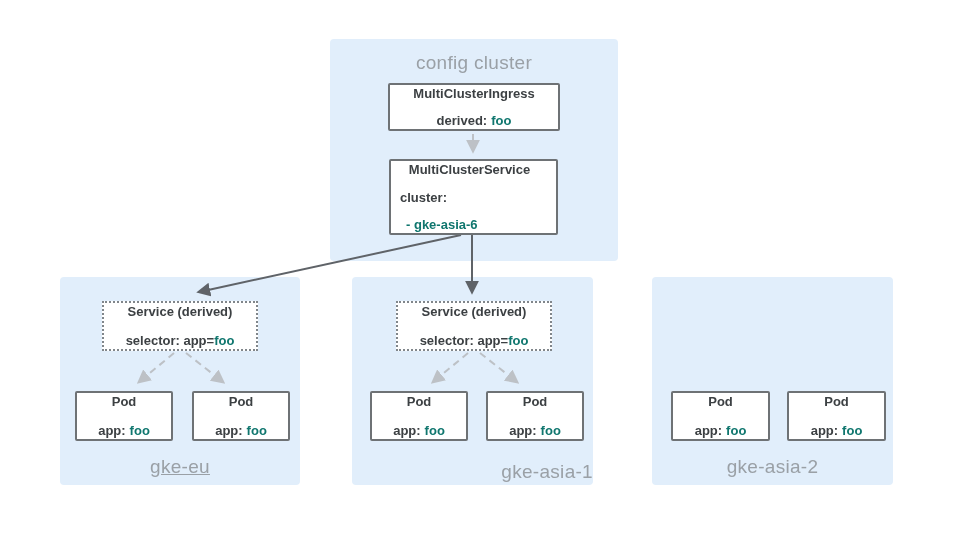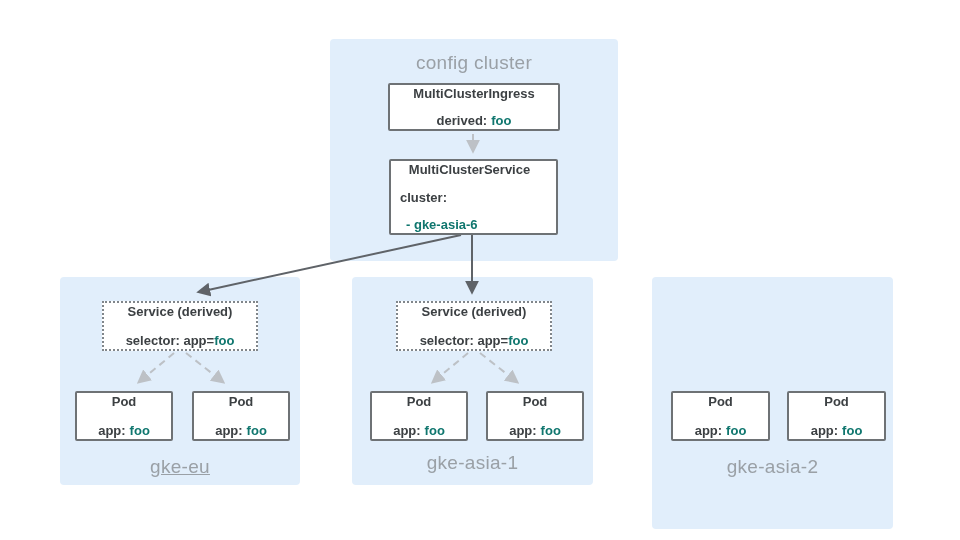--- a/index.html
+++ b/index.html
@@ -99,24 +99,24 @@
 
   <div class="panel" style="left:330px; top:14px; width:288px; height:222px;">
     <div class="panel-label" style="top:13px;">config cluster</div>
   </div>
 
   <div class="panel" style="left:60px; top:252px; width:240px; height:208px;">
     <div class="panel-label" style="top:179px;text-decoration:underline;">gke-eu</div>
   </div>
 
   <div class="panel" style="left:352px; top:252px; width:241px; height:208px;">
-    <div class="panel-label" style="top:175px;">gke-asia-1</div>
-  </div>
-
-  <div class="panel" style="left:652px; top:252px; width:241px; height:252px;">
+    <div class="panel-label" style="top:184px;text-align:right;">gke-asia-1</div>
+  </div>
+
+  <div class="panel" style="left:652px; top:252px; width:241px; height:208px;">
     <div class="panel-label" style="top:179px;">gke-asia-2</div>
   </div>
 
   <svg class="arrows">
     <defs>
       <marker id="ah-dark" viewBox="0 0 10 10" refX="8" refY="5" markerWidth="7" markerHeight="7" orient="auto">
         <path d="M0,0 L10,5 L0,10 z" fill="#5F6368"></path>
       </marker>
       <marker id="ah-light" viewBox="0 0 10 10" refX="8" refY="5" markerWidth="7" markerHeight="7" orient="auto">
         <path d="M0,0 L10,5 L0,10 z" fill="#BDC1C6"></path>

